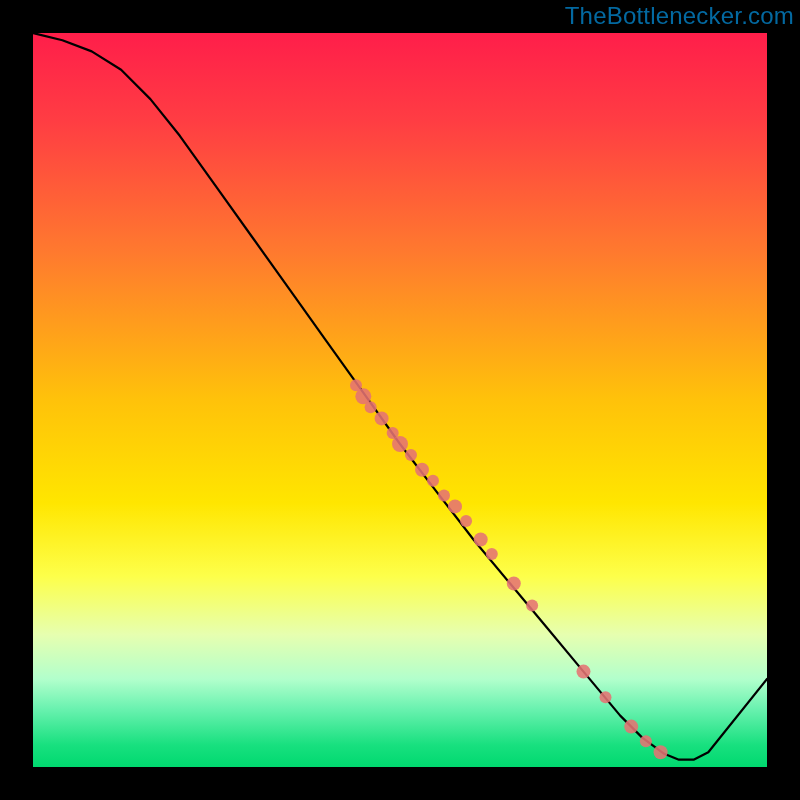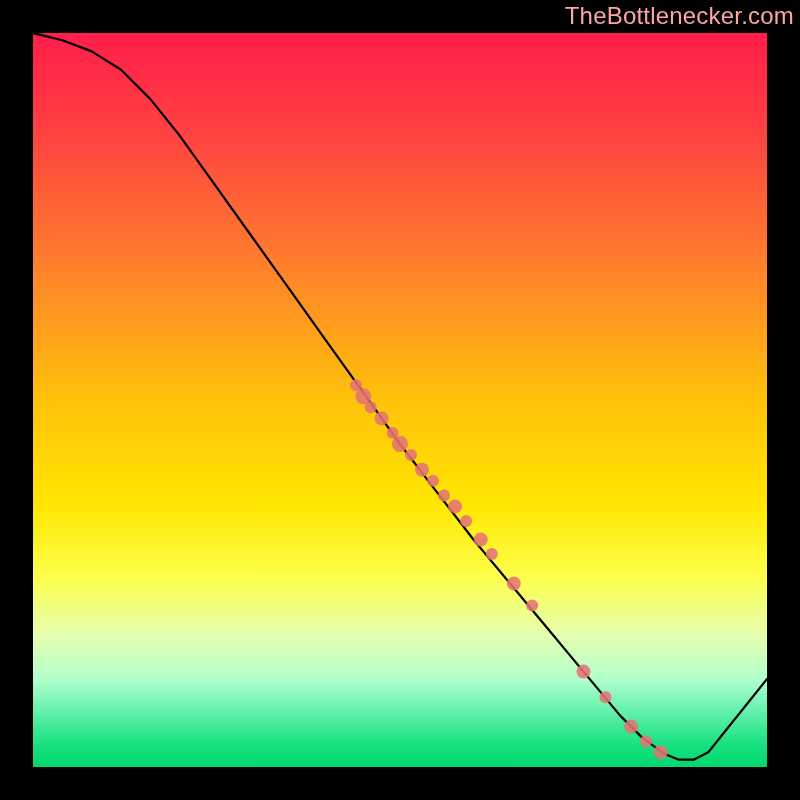--- a/index.html
+++ b/index.html
@@ -40,21 +40,21 @@
       #18e07f 97%,
       #00d96f 100%
     );
   }
   .watermark {
     position: absolute;
     right: 6px;
     top: 2px;
     font-size: 24px;
     font-weight: 500;
-    color: #fca5a5;
+    color: #0369a1;
     letter-spacing: 0.2px;
     text-align: right;
     user-select: none;
   }
   svg.curve {
     position: absolute;
     left: 0;
     top: 0;
     width: 734px;
     height: 734px;

